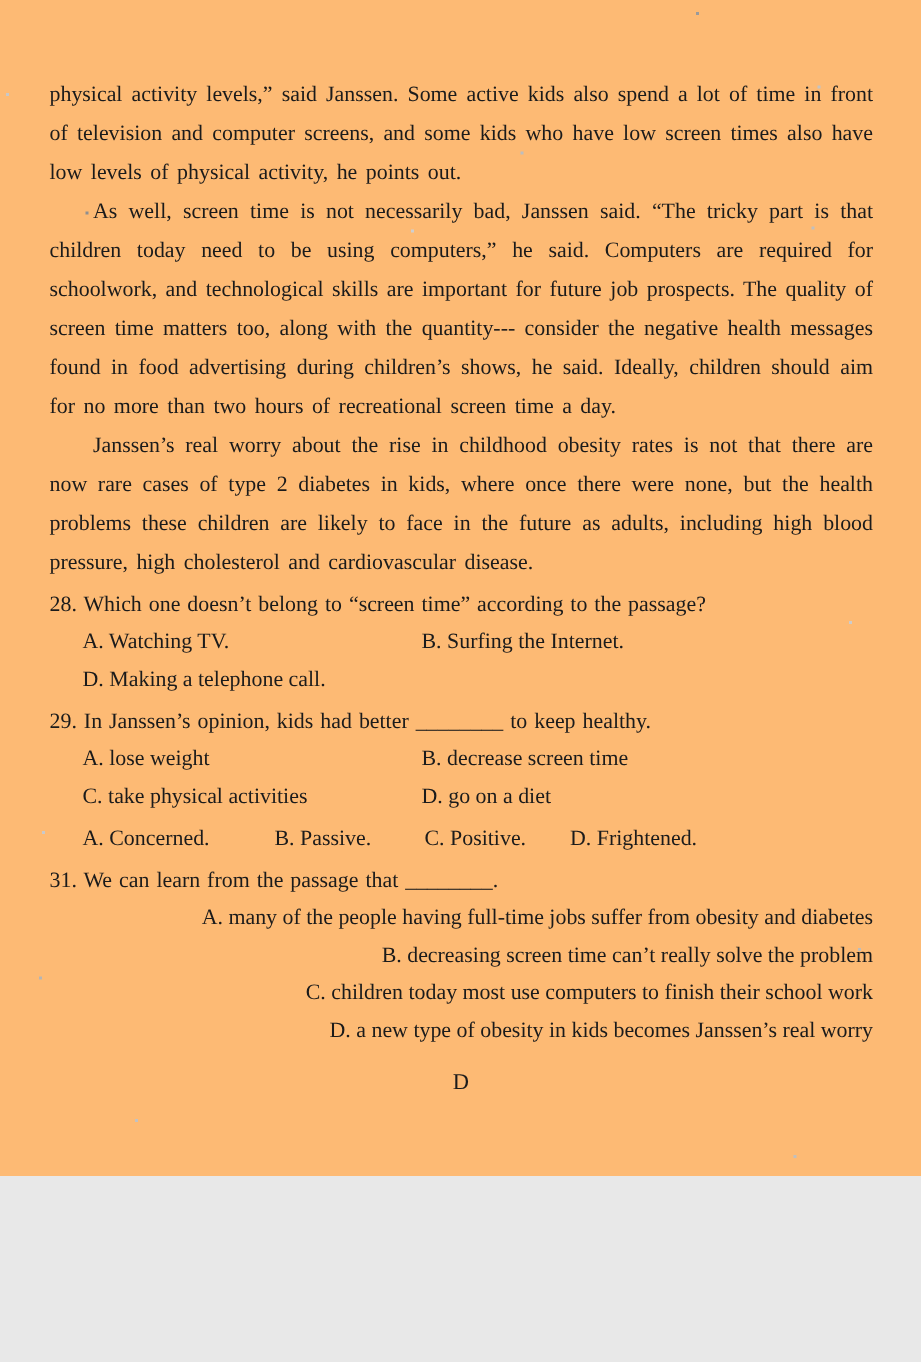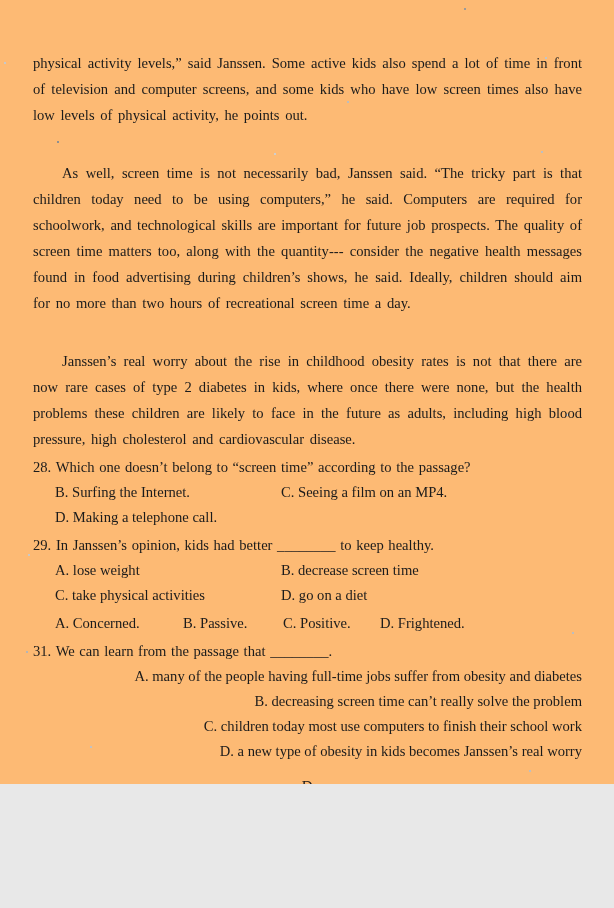--- a/index.html
+++ b/index.html
@@ -16,21 +16,21 @@
     left:33px;right:32px;top:50px;
   }
   .para{
     margin:0;
     font-size:14.6px;
     line-height:26px;
     text-align:justify;
     word-spacing:2px;
     color:#1b1b1b;
   }
-  .para.indented{text-indent:29px;margin-top:32px;}
+  .para.indented{text-indent:29px;}
   .questions{margin-top:3px;}
   .question{margin-top:3px;}
   .stem{
     font-size:14.6px;
     line-height:25px;
     word-spacing:1px;
   }
   .opts-2col{
     display:grid;
     grid-template-columns:226px auto;
@@ -100,22 +100,22 @@
 
     <p class="para">physical activity levels,” said Janssen. Some active kids also spend a lot of time in front of television and computer screens, and some kids who have low screen times also have low levels of physical activity, he points out.</p>
     <p class="para indented">As well, screen time is not necessarily bad, Janssen said. “The tricky part is that children today need to be using computers,” he said. Computers are required for schoolwork, and technological skills are important for future job prospects. The quality of screen time matters too, along with the quantity--- consider the negative health messages found in food advertising during children’s shows, he said. Ideally, children should aim for no more than two hours of recreational screen time a day.</p>
     <p class="para indented">Janssen’s real worry about the rise in childhood obesity rates is not that there are now rare cases of type 2 diabetes in kids, where once there were none, but the health problems these children are likely to face in the future as adults, including high blood pressure, high cholesterol and cardiovascular disease.</p>
 
     <div class="questions">
 
       <div class="question">
         <div class="stem">28. Which one doesn’t belong to “screen time” according to the passage?</div>
         <div class="opts-2col">
+          <span>A. Watching TV.</span>
           <span>B. Surfing the Internet.</span>
-          <span>C. Seeing a film on an MP4.</span>
           <span>D. Making a telephone call.</span>
         </div>
       </div>
 
       <div class="question">
         <div class="stem">29. In Janssen’s opinion, kids had better ________ to keep healthy.</div>
         <div class="opts-2col">
           <span>A. lose weight</span>
           <span>B. decrease screen time</span>
           <span>C. take physical activities</span>

